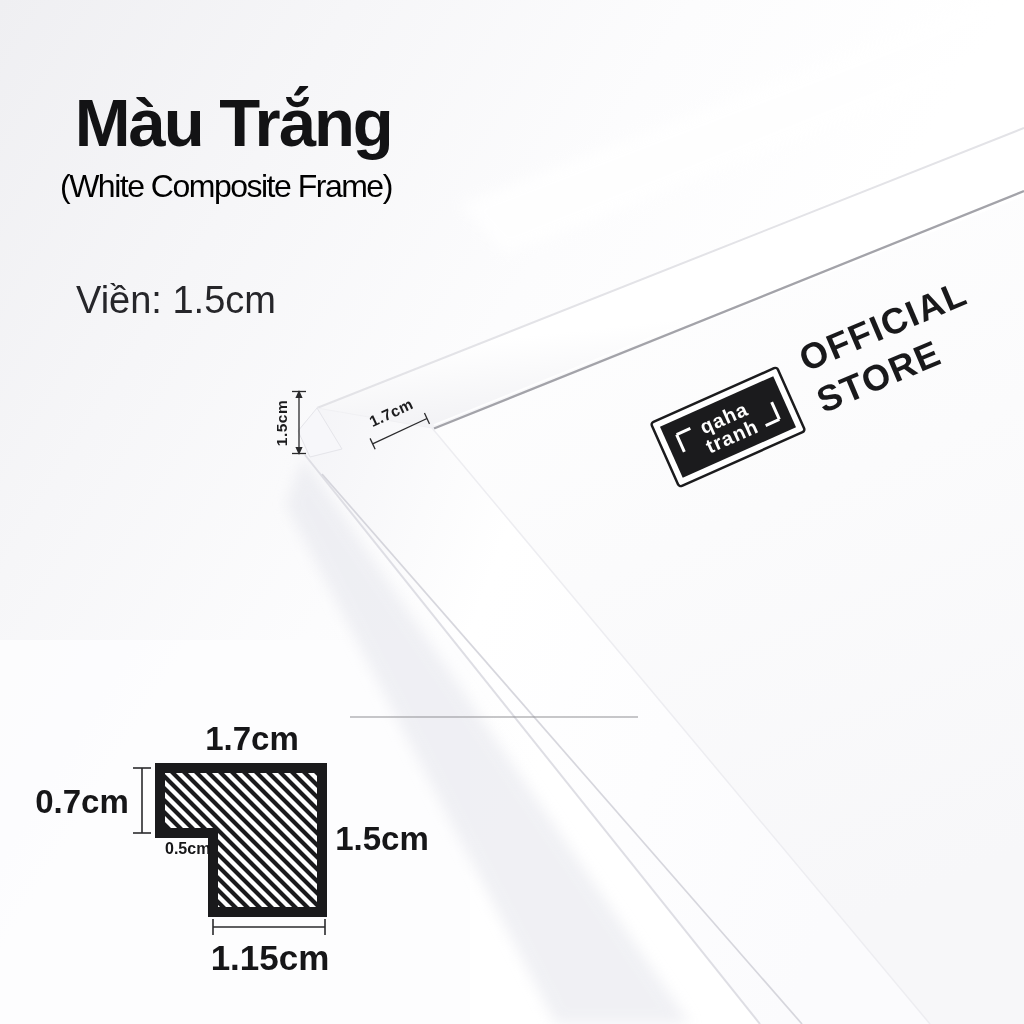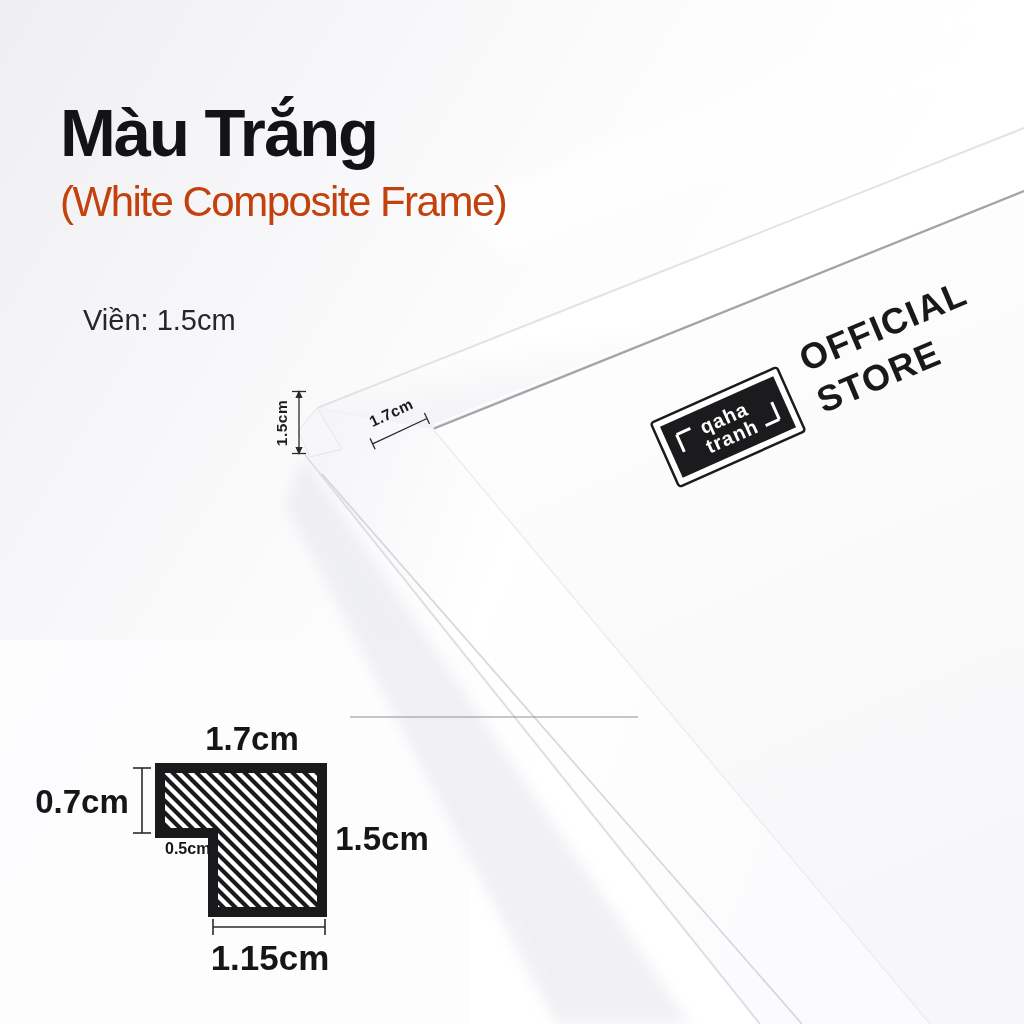--- a/index.html
+++ b/index.html
@@ -1,31 +1,31 @@
 <!DOCTYPE html>
 <html><head>
 <meta charset="utf-8">
 <style>
   html,body{margin:0;padding:0;background:#ffffff;}
   .canvas{
     position:relative;width:1024px;height:1024px;overflow:hidden;
     font-family:"Liberation Sans",sans-serif;background:#fff;
   }
   .canvas svg{position:absolute;left:0;top:0;}
-  .title-block{position:absolute;left:60px;top:98px;z-index:5;}
+  .title-block{position:absolute;left:60px;top:88px;z-index:5;text-align:right;}
   .page-title{
     margin:0;font-size:67px;font-weight:700;letter-spacing:-2px;
     color:#131315;line-height:1.05;
   }
   .page-subtitle{
-    margin-top:10px;font-size:42px;font-weight:400;letter-spacing:-1.5px;
-    color:#c2410c;
+    margin-top:10px;font-size:32px;font-weight:400;letter-spacing:-1.5px;
+    color:#000000;
   }
-  .specs{position:absolute;left:83px;top:280px;z-index:5;
-    font-size:29px;line-height:40px;color:#26262a;margin-top:20px;}
+  .specs{position:absolute;left:76px;top:280px;z-index:5;
+    font-size:38px;line-height:40px;color:#26262a;}
   text{font-family:"Liberation Sans",sans-serif;}
 </style>
 </head>
 <body>
 
 <div class="canvas">
 
   <svg width="1024" height="1024" viewBox="0 0 1024 1024">
     <defs>
       <linearGradient id="bgMain" x1="0" y1="0" x2="0.9" y2="0.55">

